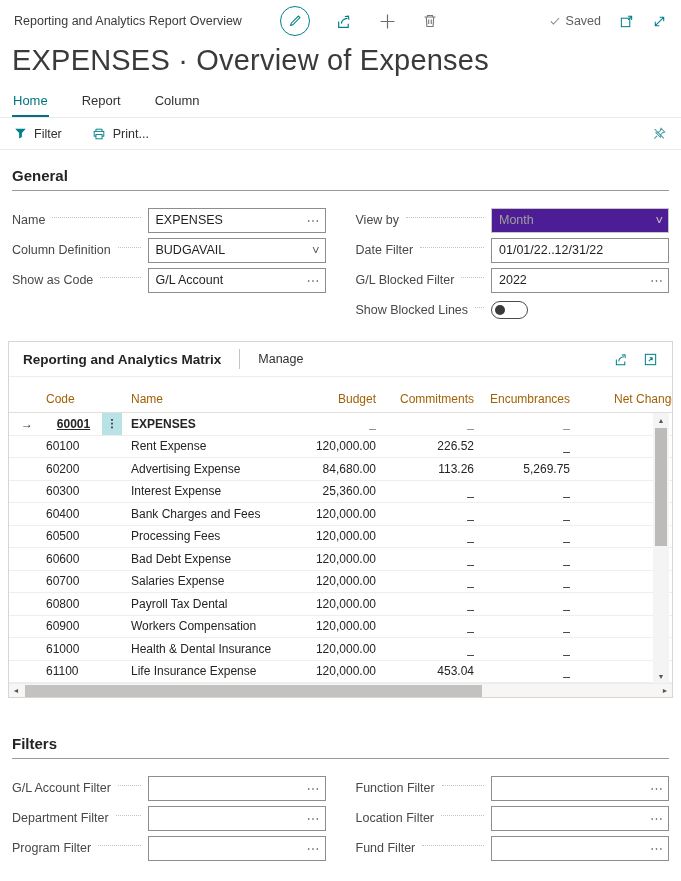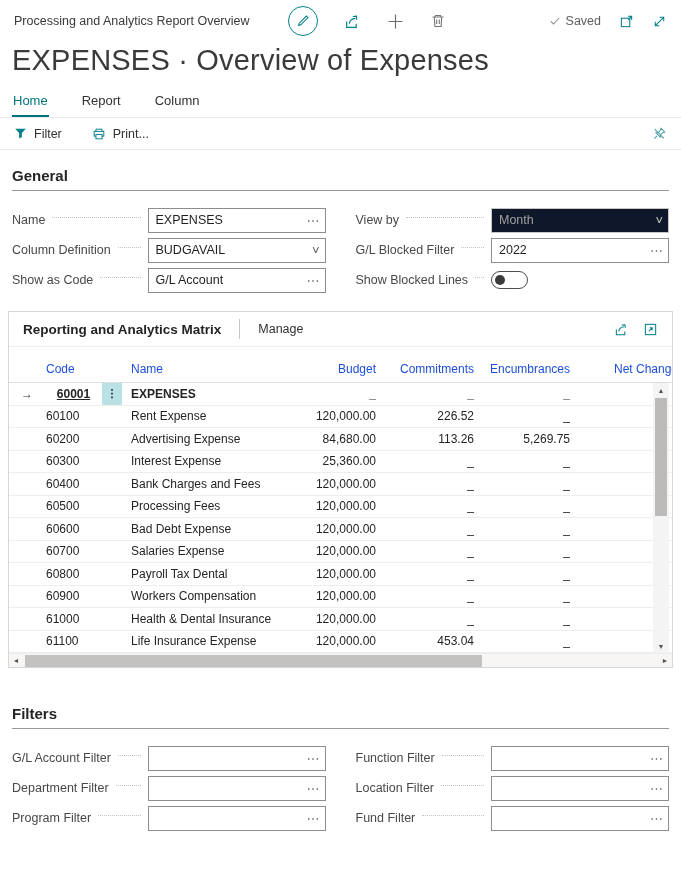--- a/index.html
+++ b/index.html
@@ -33,38 +33,38 @@
   .sec-head { font-size:15px; font-weight:700; color:#242424; padding:17px 0 6px; border-bottom:1px solid #989898; cursor:pointer; }
   
   .form-grid { display:grid; grid-template-columns:1fr 1fr; column-gap:30px; padding-top:14px; }
   .fcol { display:flex; flex-direction:column; }
   .frow { display:flex; align-items:center; height:30px; }
   .flabel { display:flex; align-items:center; flex:1; font-size:12.5px; color:#494847; min-width:0; white-space:nowrap; }
   .leader { flex:1; border-bottom:1px dotted #c6c4c2; margin:0 7px; transform:translateY(-3px); min-width:8px; }
   .fbox { position:relative; width:178px; height:25px; border:1px solid #8f8d8b; background:#fff; display:flex; align-items:center; flex:none; }
   .fbox input { border:none; outline:none; width:100%; height:100%; padding:0 20px 0 7px; font-size:12.5px; font-family:"Liberation Sans",sans-serif; color:#1f1f1f; background:transparent; }
   .fbox .ctl { position:absolute; right:5px; top:50%; transform:translateY(-50%); color:#5f5d5b; font-size:13px; line-height:1; pointer-events:auto; cursor:pointer; }
-  .fbox.dis { background:#0f172a; border-color:#c8c6c4; }
+  .fbox.dis { background:#4c1d95; border-color:#c8c6c4; }
   .fbox.dis input { color:#a19f9d; }
   .fbox.dis .ctl { color:#c8c6c4; }
   .chev { font-size:11px; }
   
   .toggle { width:37px; height:18px; border:1px solid #4d4b49; border-radius:10px; background:#fff; position:relative; cursor:pointer; flex:none; }
   .toggle .knob { position:absolute; left:3px; top:50%; transform:translateY(-50%); width:10px; height:10px; border-radius:50%; background:#3b3a39; }
   
   .card { margin:16px 8px 0; border:1px solid #d8d6d4; }
   .card-head { display:flex; align-items:center; height:35px; padding:0 14px; border-bottom:1px solid #ededed; }
   .card-title { font-size:13.5px; font-weight:700; color:#242424; white-space:nowrap; }
   .vdiv { width:1px; height:20px; background:#c8c6c4; margin:0 18px; }
   .card-manage { font-size:12.5px; color:#323130; cursor:pointer; }
   .card-icons { margin-left:auto; display:flex; gap:14px; }
   .grid-wrap { position:relative; overflow:hidden; }
   .thead, .trow { display:grid; grid-template-columns:30px 62px 22px 148px 105px 98px 96px 130px; align-items:center; }
   .thead { height:27px; border-bottom:1px solid #e1dfdd; margin-top:9px; }
-  .thead .h { font-size:12px; color:#1d4ed8; white-space:nowrap; overflow:hidden; }
+  .thead .h { font-size:12px; color:#a16207; white-space:nowrap; overflow:hidden; }
   .h.right, .c.num { text-align:right; }
   .h.code { padding-left:7px; }
   .h.name { padding-left:8px; }
   .h.netchange { text-align:left; padding-left:44px; }
   .tbody { position:relative; }
   .trow { height:22.5px; border-bottom:1px solid #efeeed; font-size:12px; color:#252423; cursor:pointer; }
   .trow.bold { font-weight:700; }
   .c { white-space:nowrap; overflow:hidden; }
   .c.arrow { text-align:right; padding-right:6px; color:#323130; font-size:12px; }
   .c.code { padding-left:7px; }
@@ -81,21 +81,21 @@
   .hscroll .htrack { flex:1; height:100%; position:relative; }
   .hscroll .hthumb { position:absolute; left:2px; top:1px; height:12px; width:72%; background:#c4c2c0; }
   
   .filters-section { margin-top:20px; }
   svg { display:block; }
 </style>
 </head>
 <body>
 
 <div class="topbar">
-  <span class="breadcrumb">Processing and Analytics Report Overview</span>
+  <span class="breadcrumb">Reporting and Analytics Report Overview</span>
   <div class="topbar-actions">
     <span class="icon-btn pencil-circle">
       <span>
         <svg width="14" height="14" viewBox="0 0 16 16">
             <path d="M11.9 2.3l1.8 1.8-8.2 8.2-2.5.7.7-2.5z" fill="none" stroke="#008089" stroke-width="1.2"></path>
           </svg>
       </span>
     </span>
     <span class="icon-btn">
       <span>
@@ -223,20 +223,29 @@
     </div>
     <div class="fcol">
       <div class="frow">
         <span class="flabel">
             <span>View by</span>
             <span class="leader"></span>
           </span>
         <div class="fbox dis">
           <input disabled="" value="Month" style="">
           <span class="ctl chev">˅</span>
+        </div>
+      </div>
+      <div class="frow">
+        <span class="flabel">
+            <span>Date Filter</span>
+            <span class="leader"></span>
+          </span>
+        <div class="fbox">
+          <input value="01/01/22..12/31/22" style="">
         </div>
       </div>
       <div class="frow">
         <span class="flabel">
             <span>G/L Blocked Filter</span>
             <span class="leader"></span>
           </span>
         <div class="fbox">
           <input value="2022" style="">
           <span class="ctl">⋯</span>

